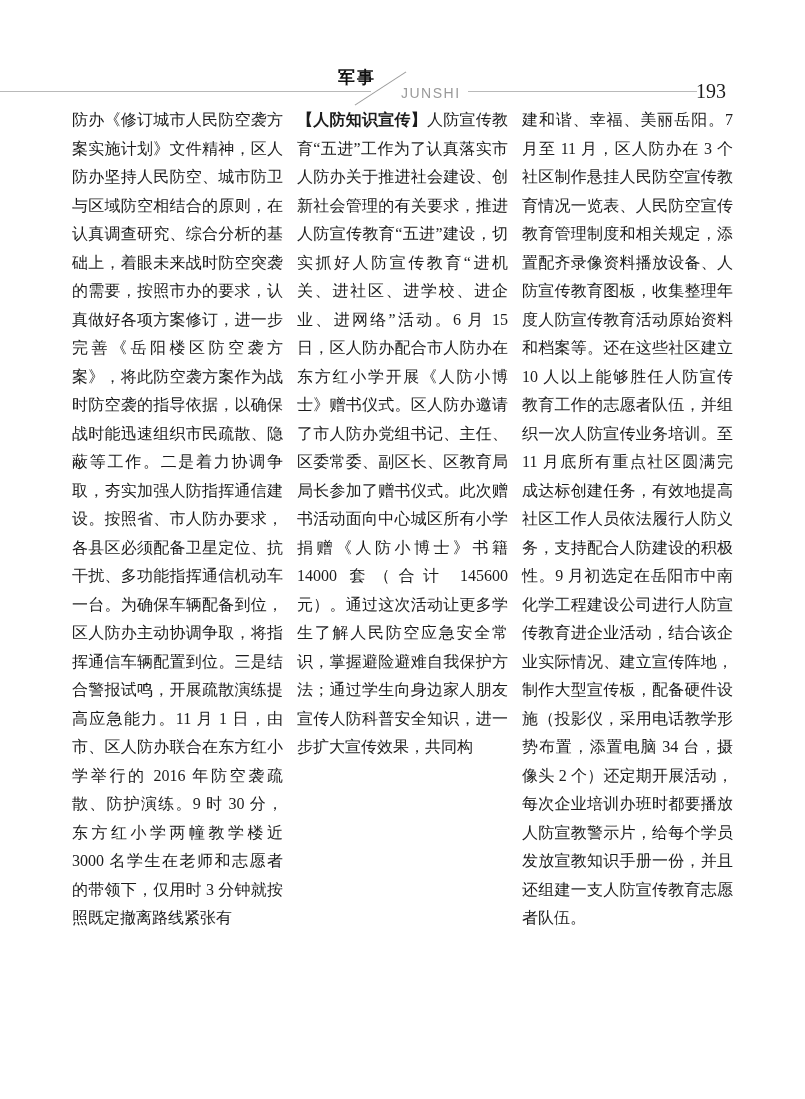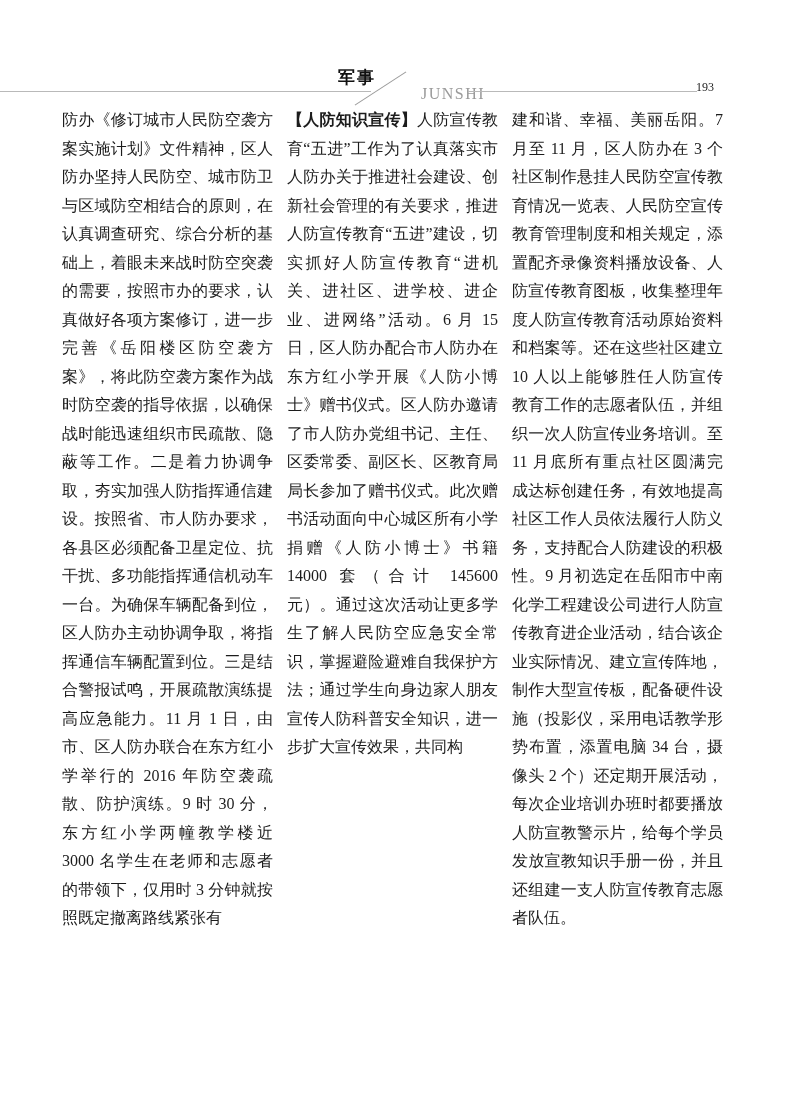--- a/index.html
+++ b/index.html
@@ -20,31 +20,31 @@
     font-family: "Liberation Sans", "DejaVu Sans", sans-serif;
     font-weight: bold; font-size: 17px; letter-spacing: 2px; color: #111;
     white-space: nowrap;
     text-align: center;
   }
   .slash {
     position: absolute; left: 350px; top: 88px; width: 61px; height: 1px;
     background: #9c9c9c; transform: rotate(-33deg); transform-origin: center;
   }
   .section-subtitle {
-    position: absolute; left: 421px; top: 85px;
-    font-family: Liberation Serif, serif;
-    font-size: 16px; color: #9a9a9a; letter-spacing: 1.5px; white-space: nowrap;
+    position: absolute; left: 401px; top: 85px;
+    font-family: Liberation Sans, sans-serif;
+    font-size: 14px; color: #9a9a9a; letter-spacing: 1.5px; white-space: nowrap;
   }
   .page-number {
     position: absolute; left: 696px; top: 80px;
-    font-size: 12px; color: #1c1c1c;
+    font-size: 20px; color: #1c1c1c;
   }
   
   .columns {
-    position: absolute; left: 62px; top: 106px; width: 661px;
+    position: absolute; left: 72px; top: 106px; width: 661px;
     display: flex; gap: 14px;
   }
   .column { width: 211px; flex: 0 0 211px; }
   .para {
     font-size: 16px;
     line-height: 28.5px;
     text-align: justify;
     color: #1c1c1c;
   }
   .para + .para { margin-top: 33px; }

